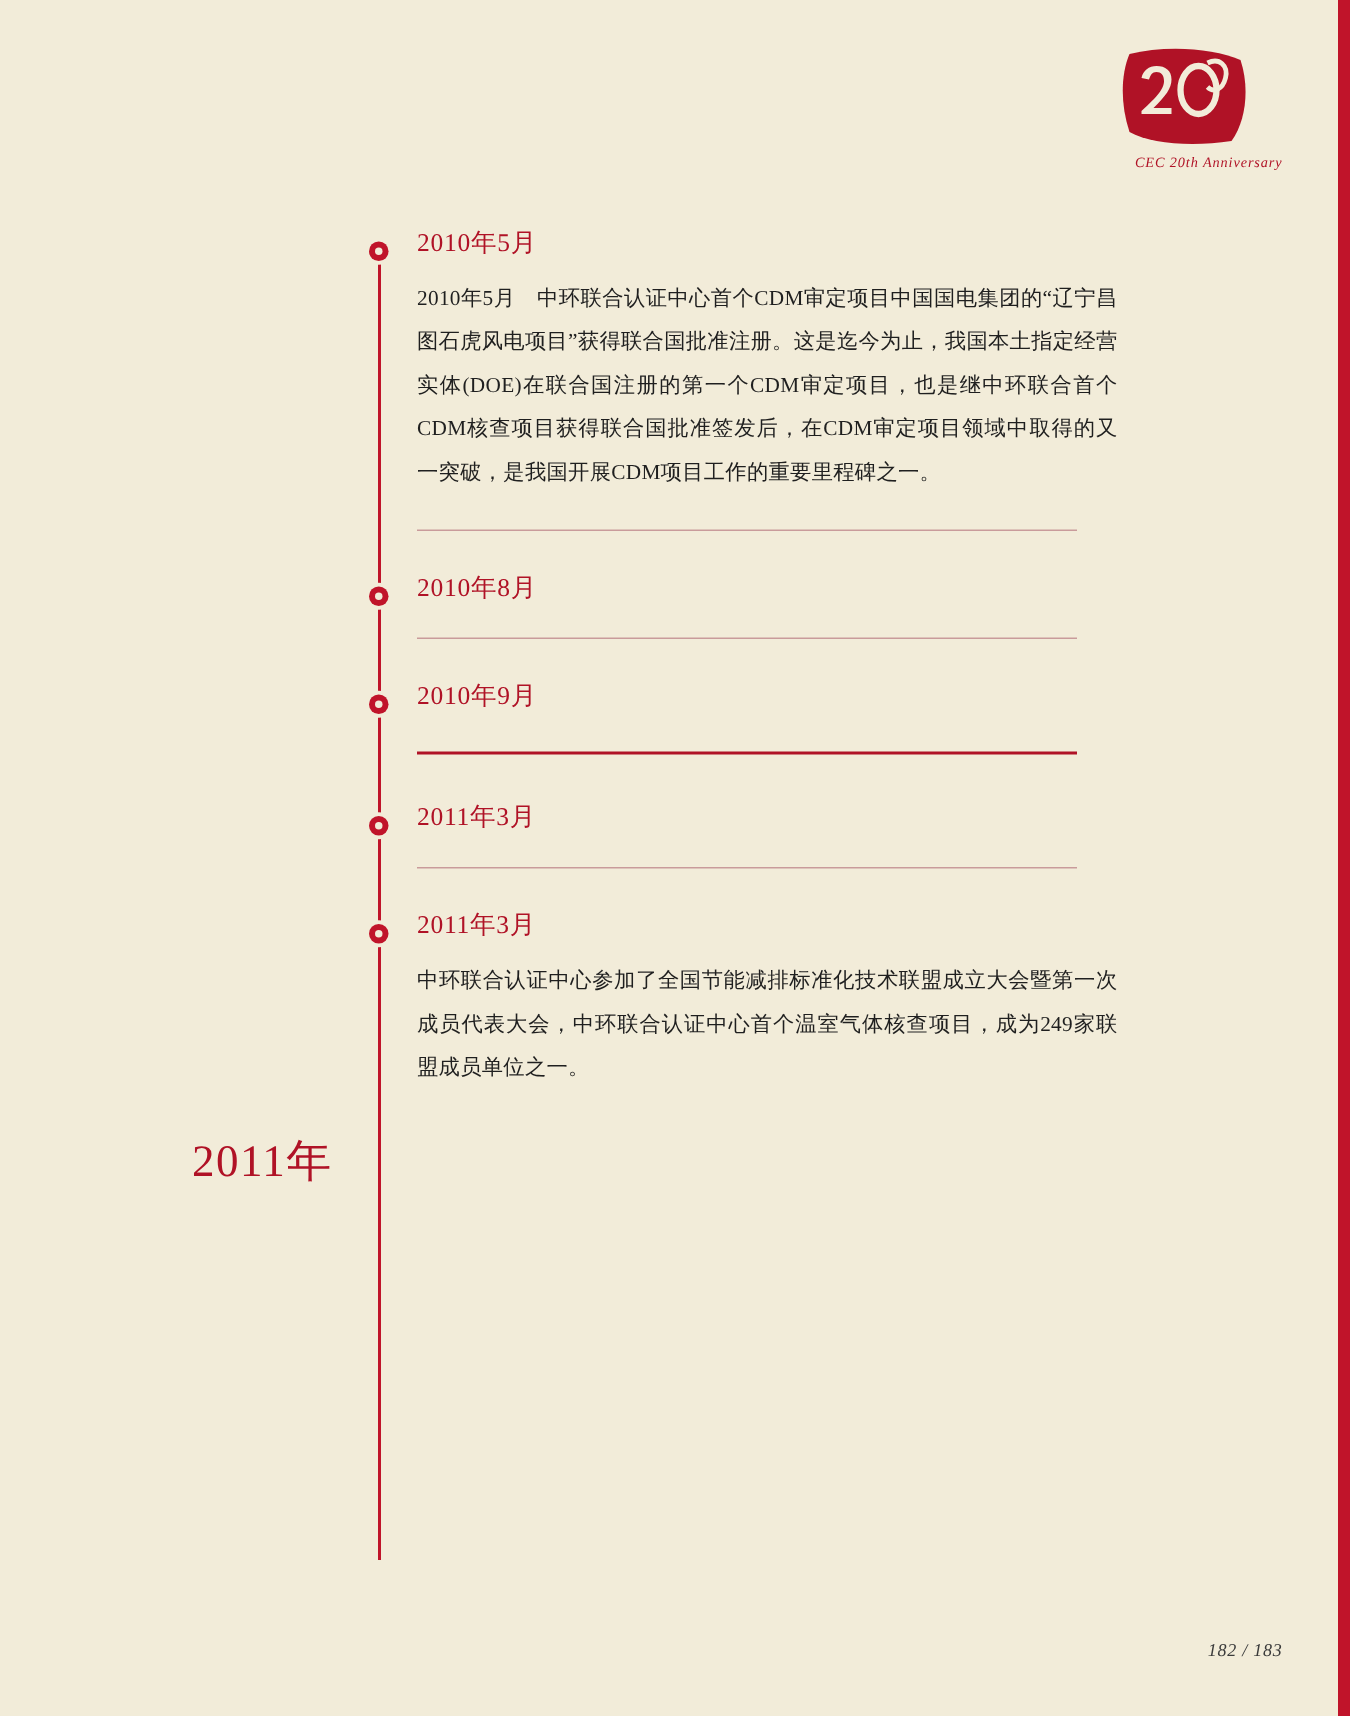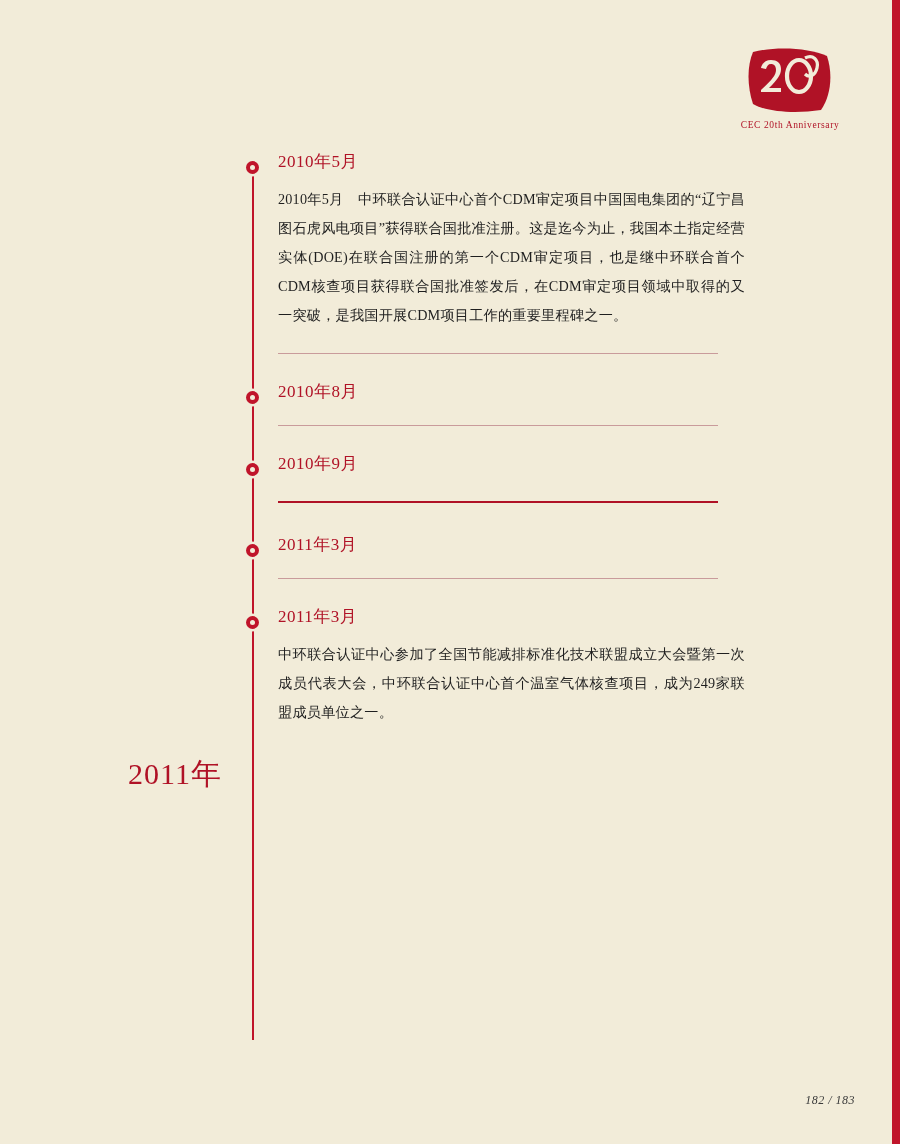--- a/index.html
+++ b/index.html
@@ -26,24 +26,25 @@
     position: absolute;
     top: 0;
     right: 0;
     width: 8px;
     height: 1144px;
     background: #c0142a;
   }
   
   .logo-block {
     position: absolute;
-    top: 48px;
+    top: 32px;
     right: 45px;
     width: 130px;
-    text-align: center;
+    text-align: right;
+    font-style: italic;
   }
   .logo-mark {
     width: 86px;
     height: 66px;
     margin: 0 auto;
     position: relative;
   }
   .logo-mark svg { display: block; }
   .logo-caption {
     margin-top: 6px;

